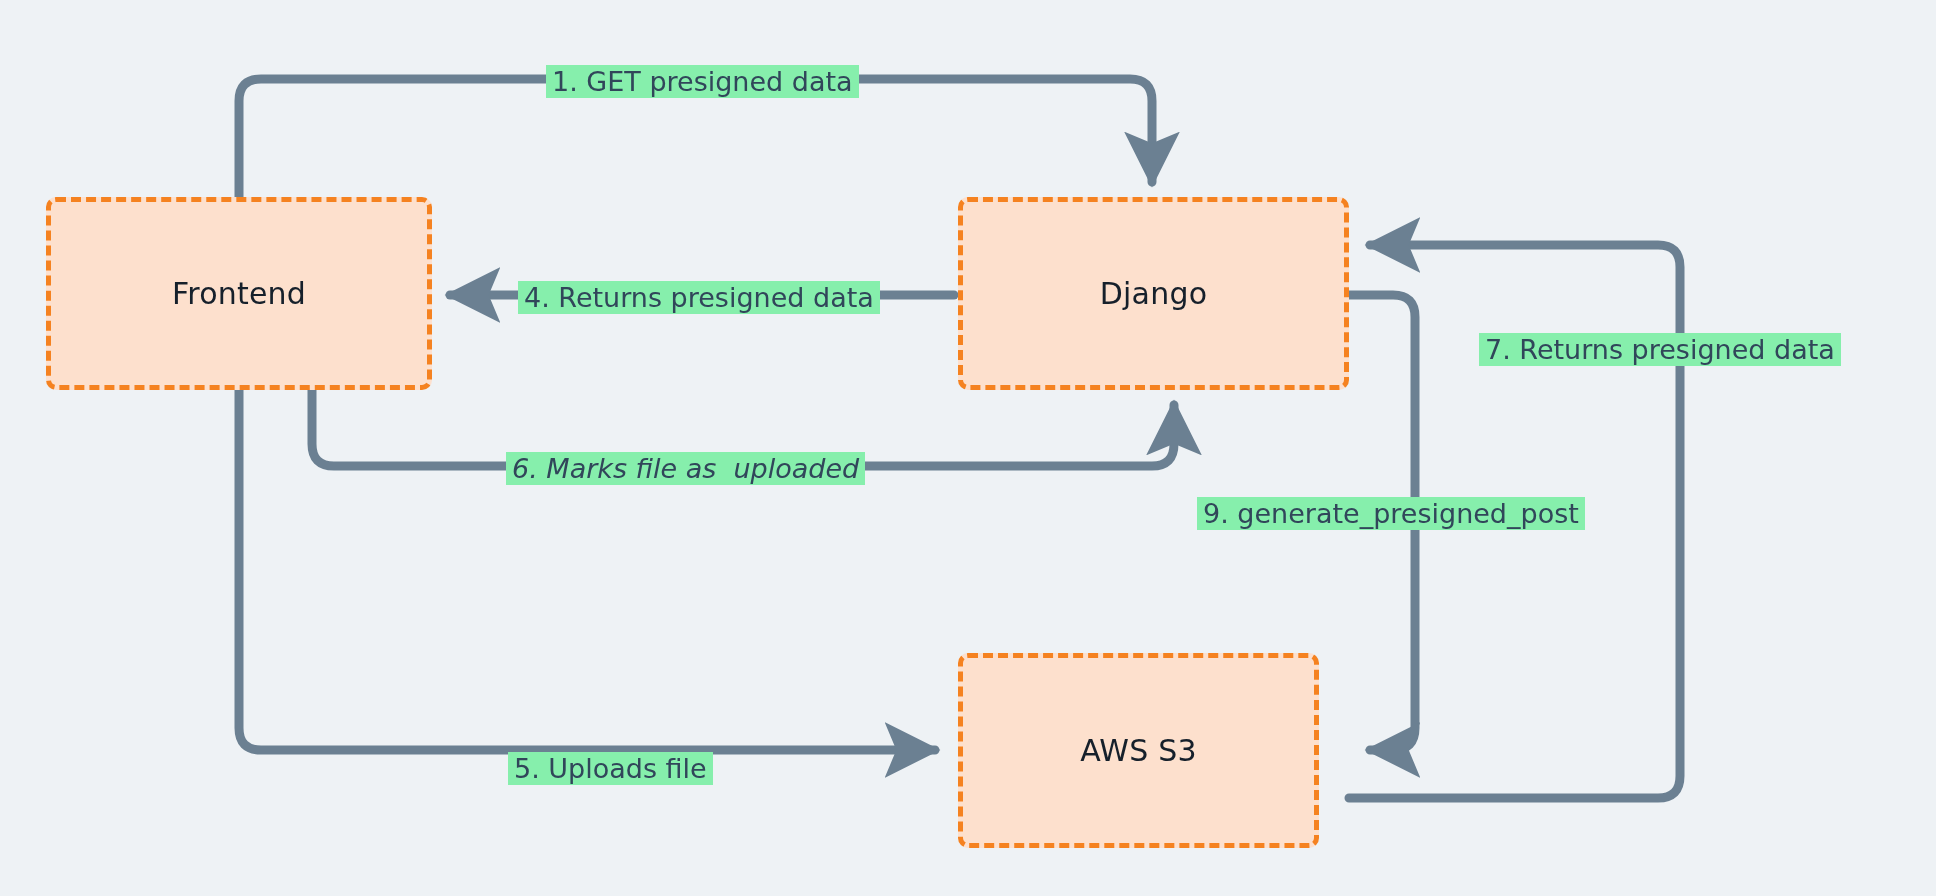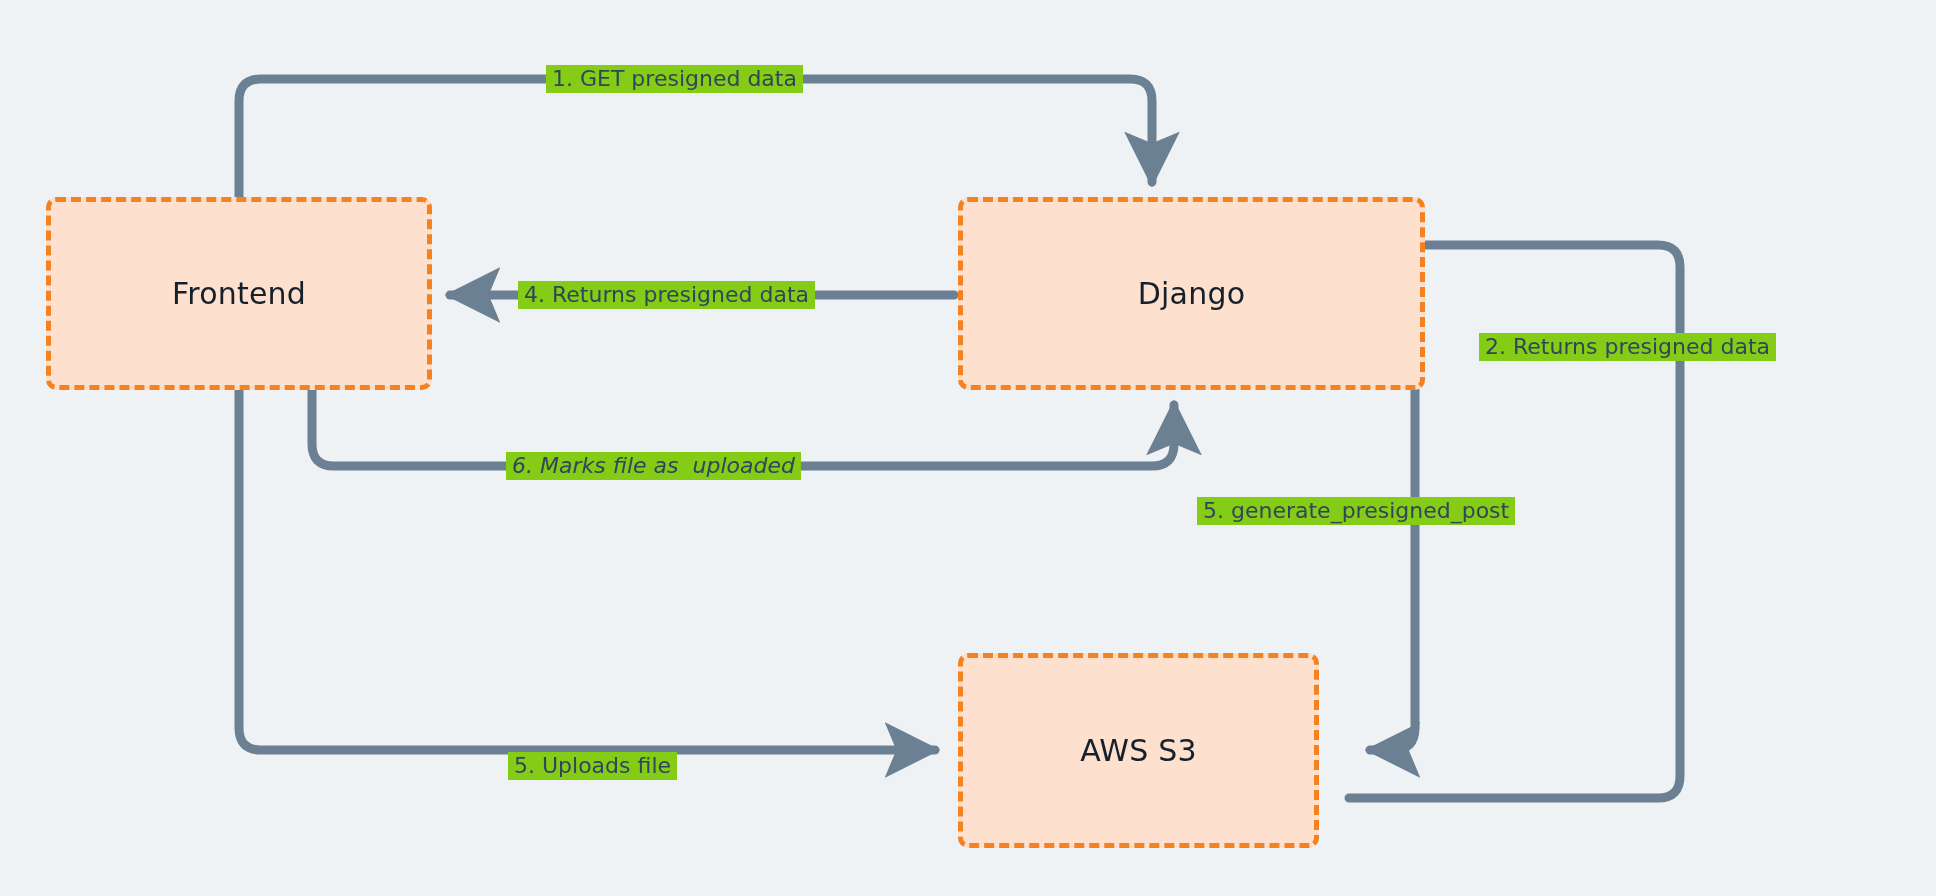--- a/index.html
+++ b/index.html
@@ -38,24 +38,24 @@
     text-align: center;
   }
   .node-label {
     font-size: 30px;
     color: #16202b;
     letter-spacing: 0.2px;
     white-space: pre;
   }
   .edge-label {
     position: absolute;
-    font-size: 22px;
+    font-size: 27px;
     color: #31465a;
     white-space: pre;
-    background: #84cc16;
+    background: #86efac;
     line-height: 1;
     padding: 3px 6px;
   }
 </style>
 </head>
 <body>
 
 <div id="diagram-root">
 
   <svg id="edge-layer" viewBox="0 0 1936 896" width="1936" height="896" xmlns="http://www.w3.org/2000/svg">
@@ -75,33 +75,33 @@
 
     <path d="M312,390 L312,444 Q312,466 334,466 L1152,466 Q1174,466 1174,444 L1174,405" fill="none" stroke="#6b8092" stroke-width="9" stroke-linecap="round" marker-end="url(#arrowhead)"></path>
 
     <path d="M239,390 L239,728 Q239,750 261,750 L935,750" fill="none" stroke="#6b8092" stroke-width="9" stroke-linecap="round" marker-end="url(#arrowhead)"></path>
   </svg>
 
   <div class="node" style="left:46px; top:197px; width:386px; height:193px;">
     <span class="node-label">Frontend</span>
   </div>
 
-  <div class="node" style="left:958px; top:197px; width:467px; height:193px;">
+  <div class="node" style="left:958px; top:197px; width:391px; height:193px;">
     <span class="node-label">Django</span>
   </div>
 
   <div class="node" style="left:958px; top:653px; width:361px; height:195px;">
     <span class="node-label">AWS S3</span>
   </div>
 
   <div class="edge-label" style="left:546px; top:65px;">1. GET presigned data</div>
 
   <div class="edge-label" style="left:505px; top:281px;margin-left:13px;">4. Returns presigned data</div>
 
-  <div class="edge-label" style="left:1479px; top:333px;">2. Returns presigned data</div>
+  <div class="edge-label" style="left:1479px; top:333px;">7. Returns presigned data</div>
 
   <div class="edge-label" style="left:506px; top:452px;font-style:italic;">6. Marks file as  uploaded</div>
 
-  <div class="edge-label" style="left:1197px; top:497px;">5. generate_presigned_post</div>
+  <div class="edge-label" style="left:1197px; top:497px;">9. generate_presigned_post</div>
 
   <div class="edge-label" style="left:508px; top:752px;">5. Uploads file</div>
 
 </div>
 
 </body></html>

